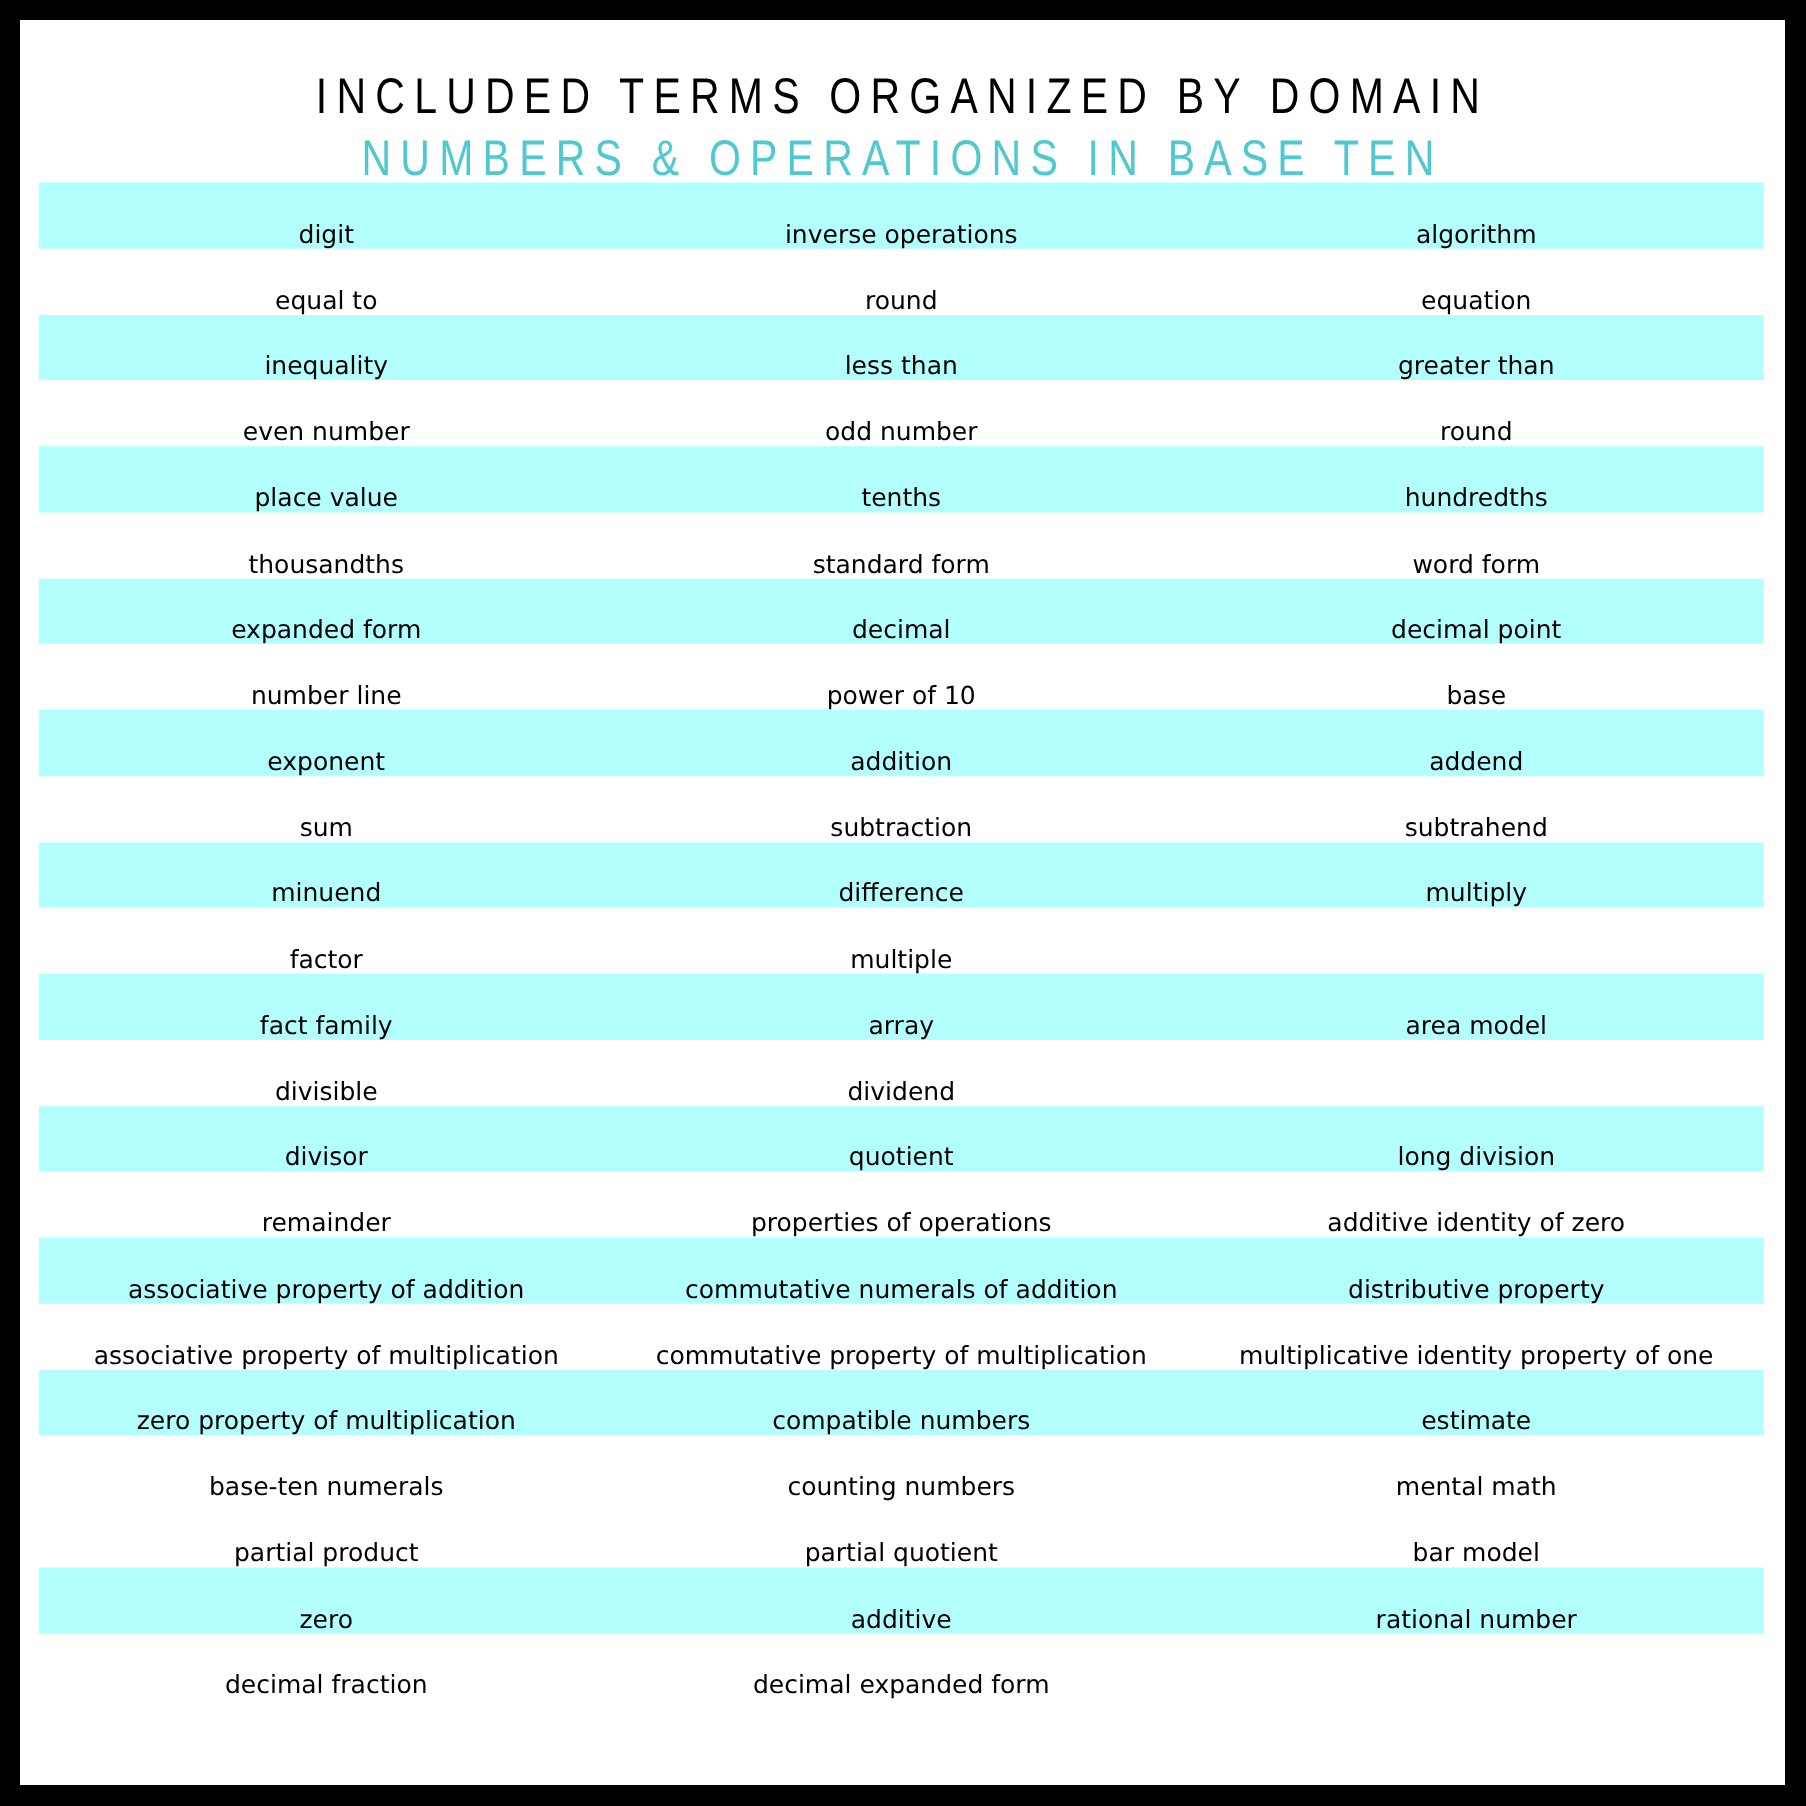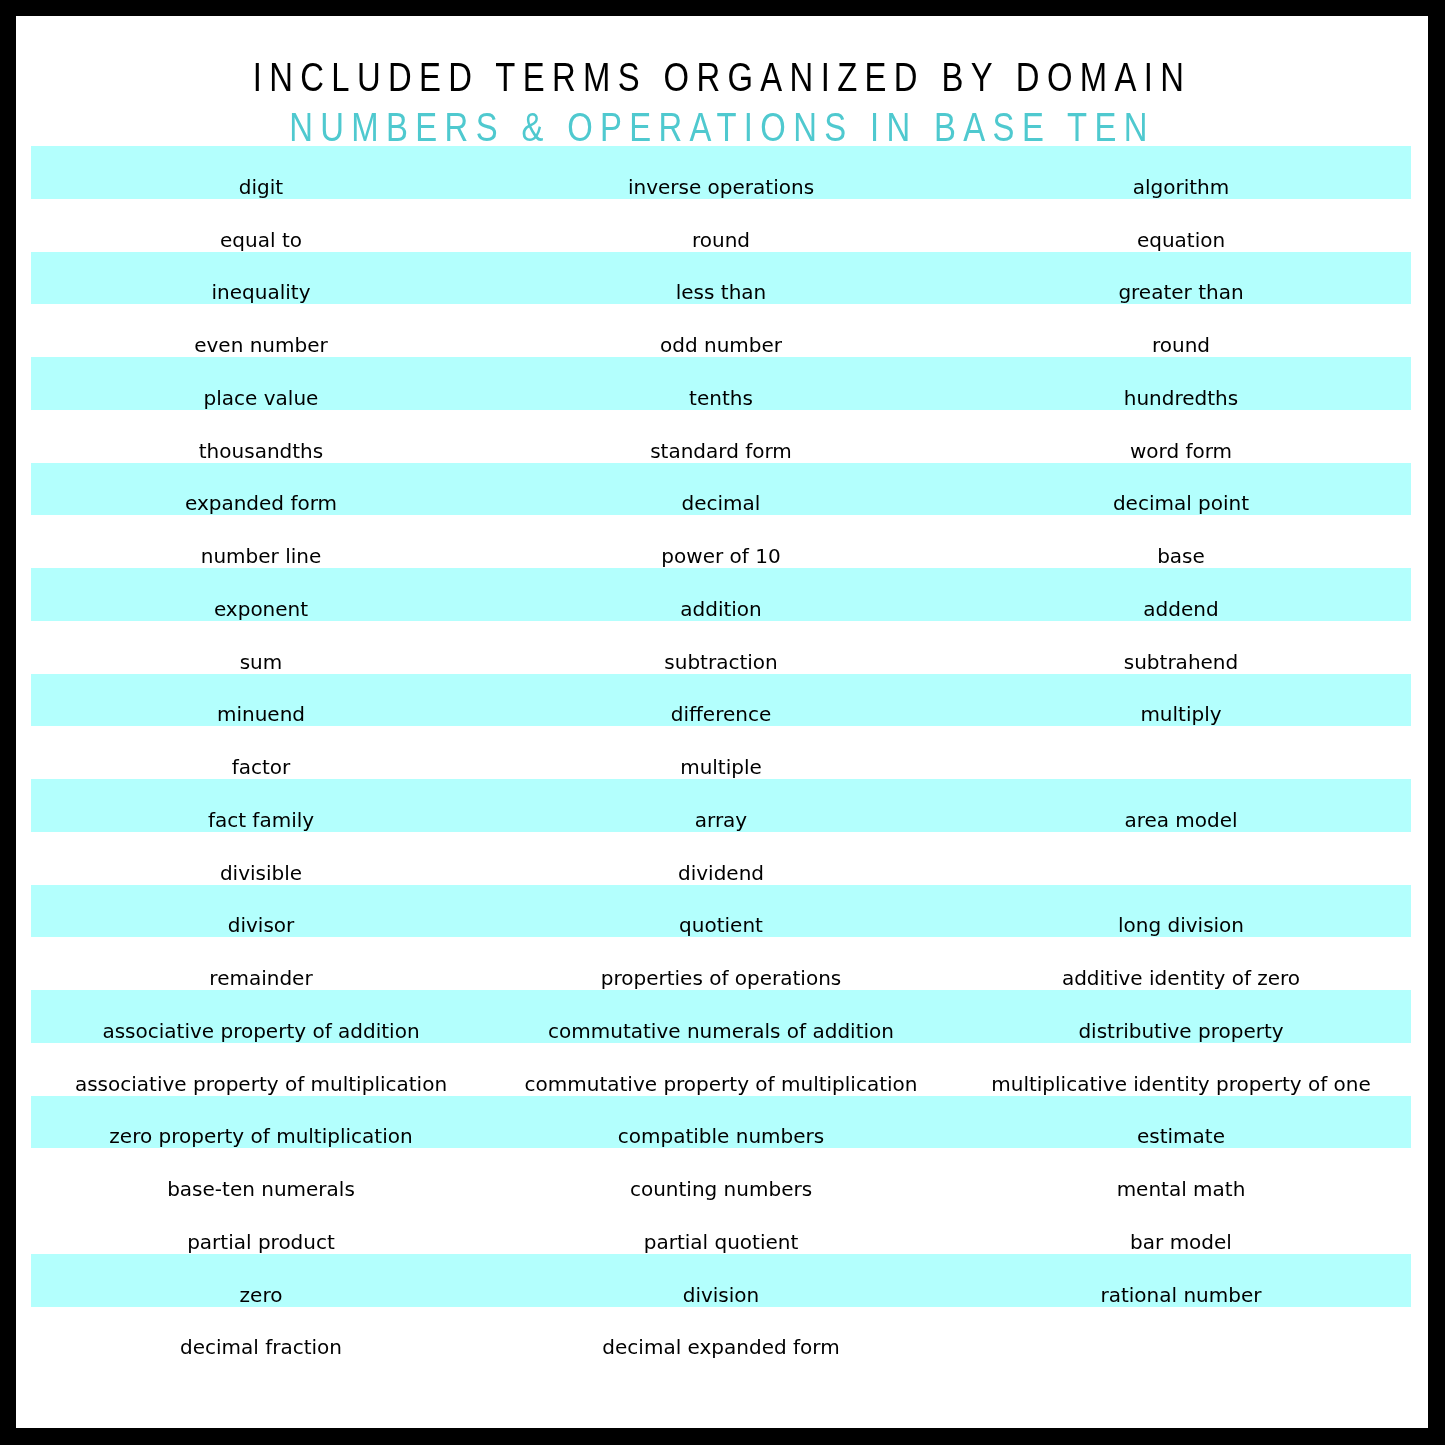--- a/index.html
+++ b/index.html
@@ -117,21 +117,21 @@
         <div class="cell">counting numbers</div>
         <div class="cell">mental math</div>
       </div>
       <div class="row">
         <div class="cell">partial product</div>
         <div class="cell">partial quotient</div>
         <div class="cell">bar model</div>
       </div>
       <div class="row cyan">
         <div class="cell">zero</div>
-        <div class="cell">division</div>
+        <div class="cell">additive</div>
         <div class="cell">rational number</div>
       </div>
       <div class="row">
         <div class="cell">decimal fraction</div>
         <div class="cell">decimal expanded form</div>
         <div class="cell"></div>
       </div>
     </div>
 </div>
 

